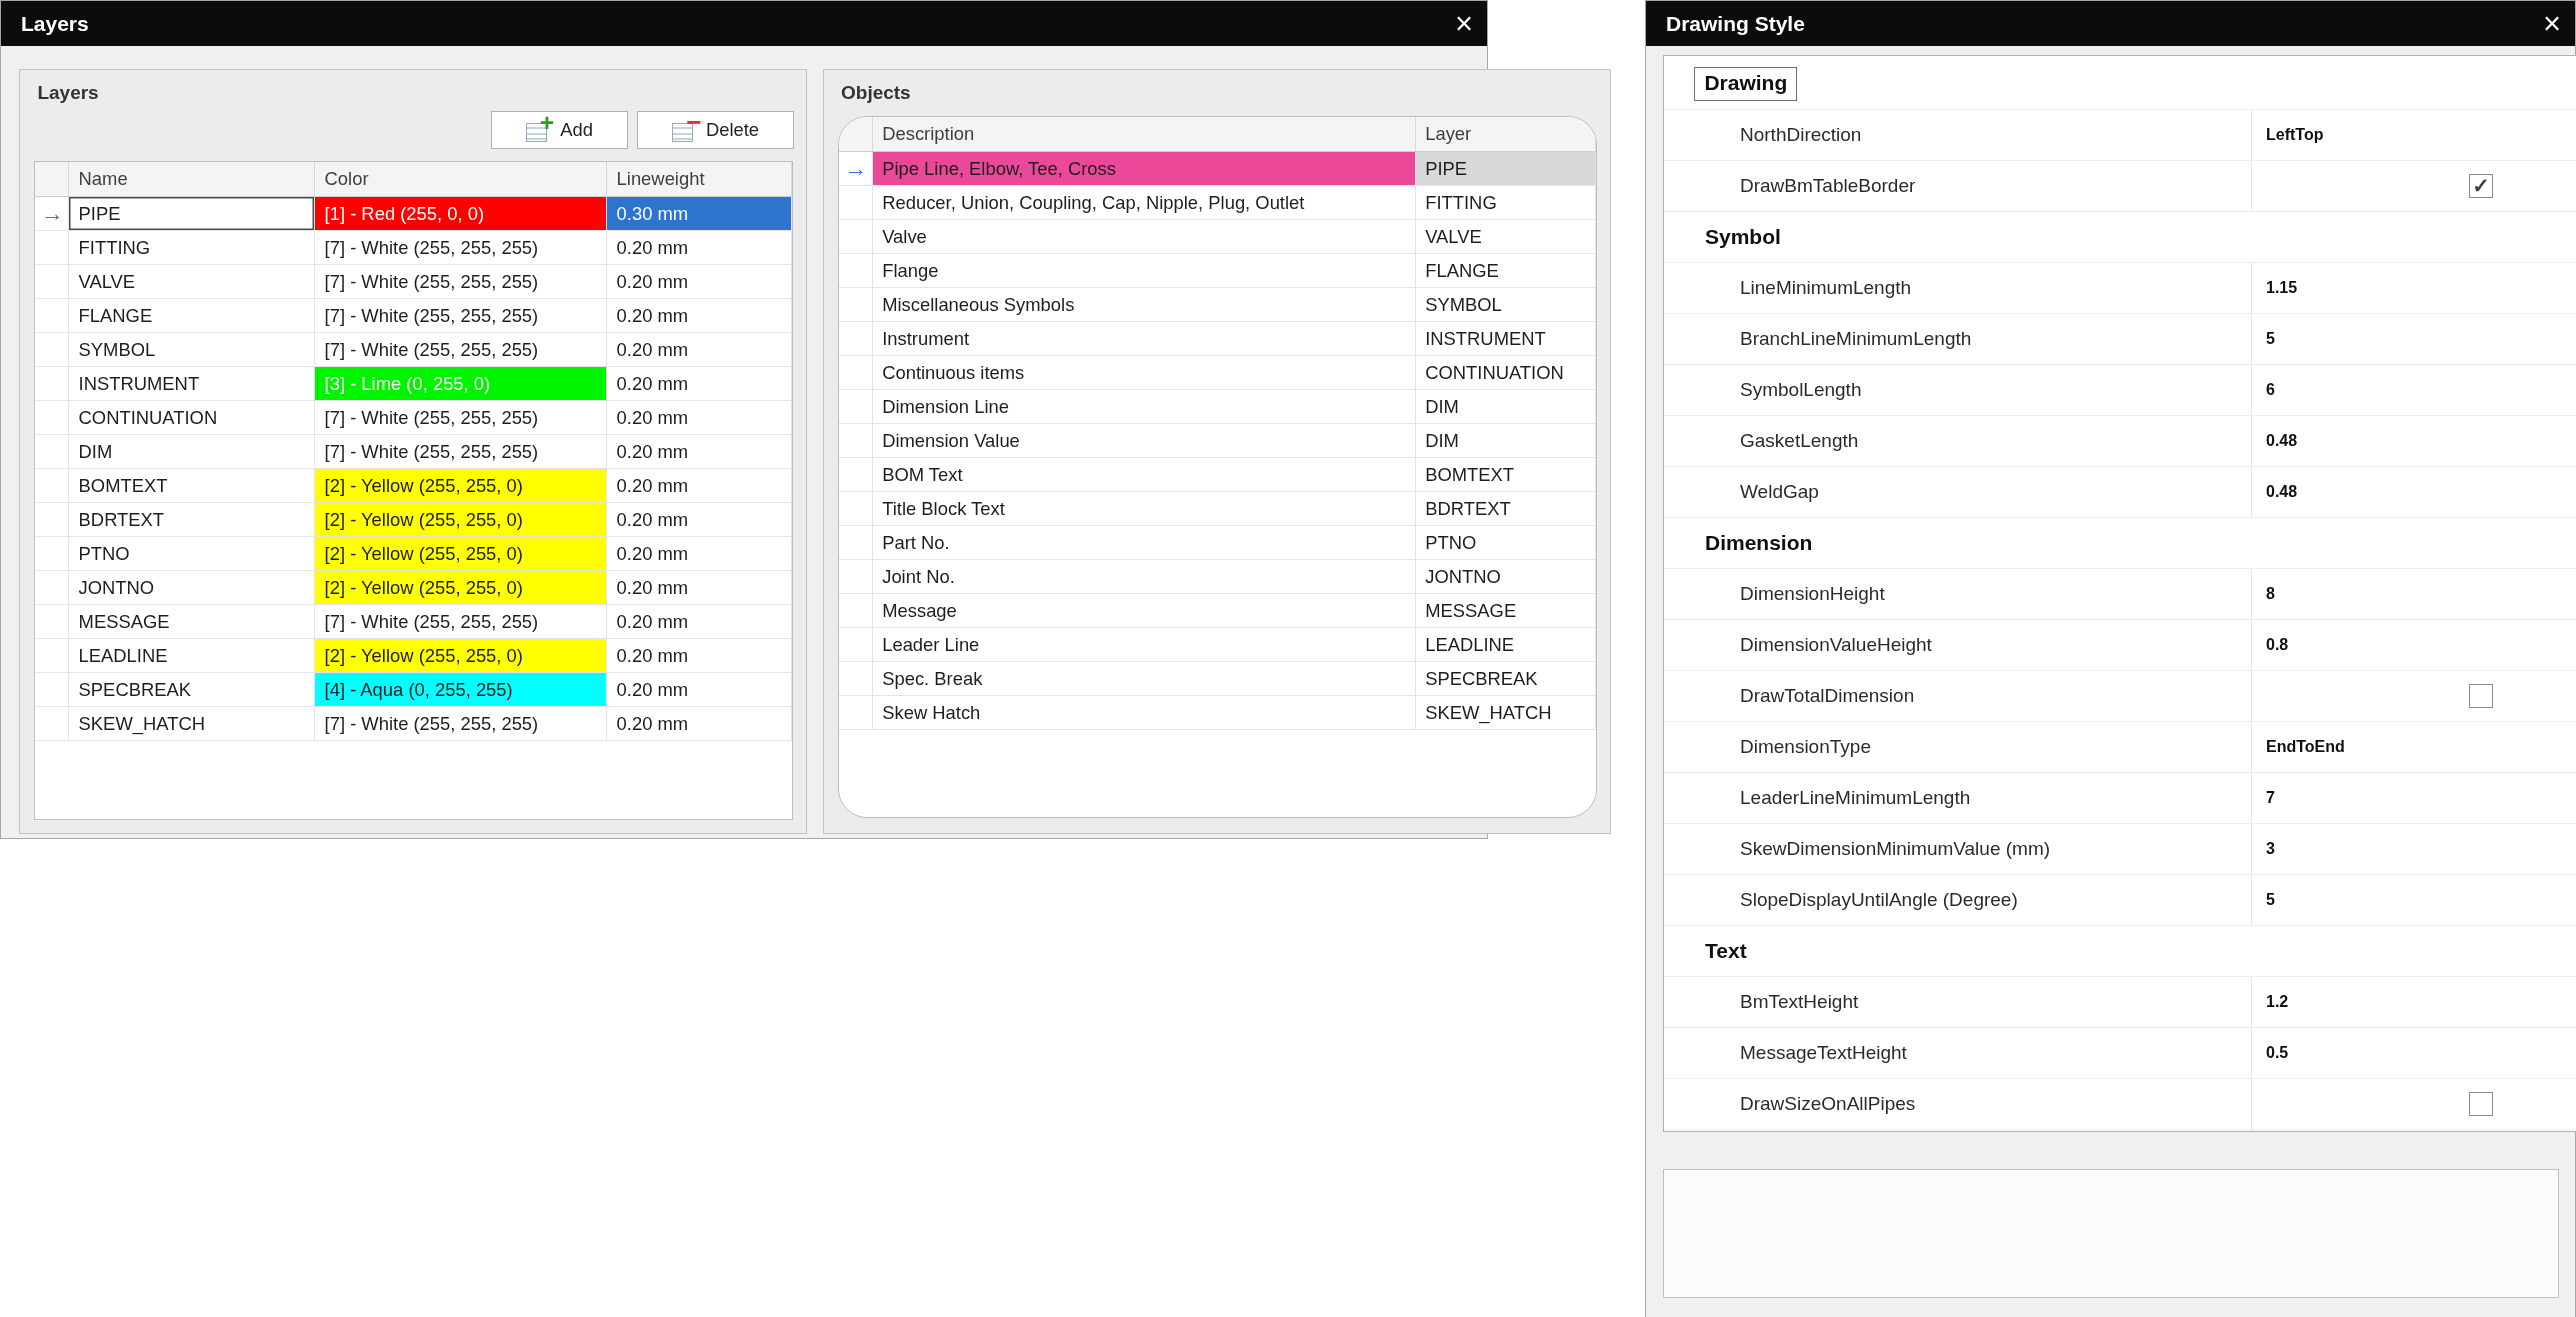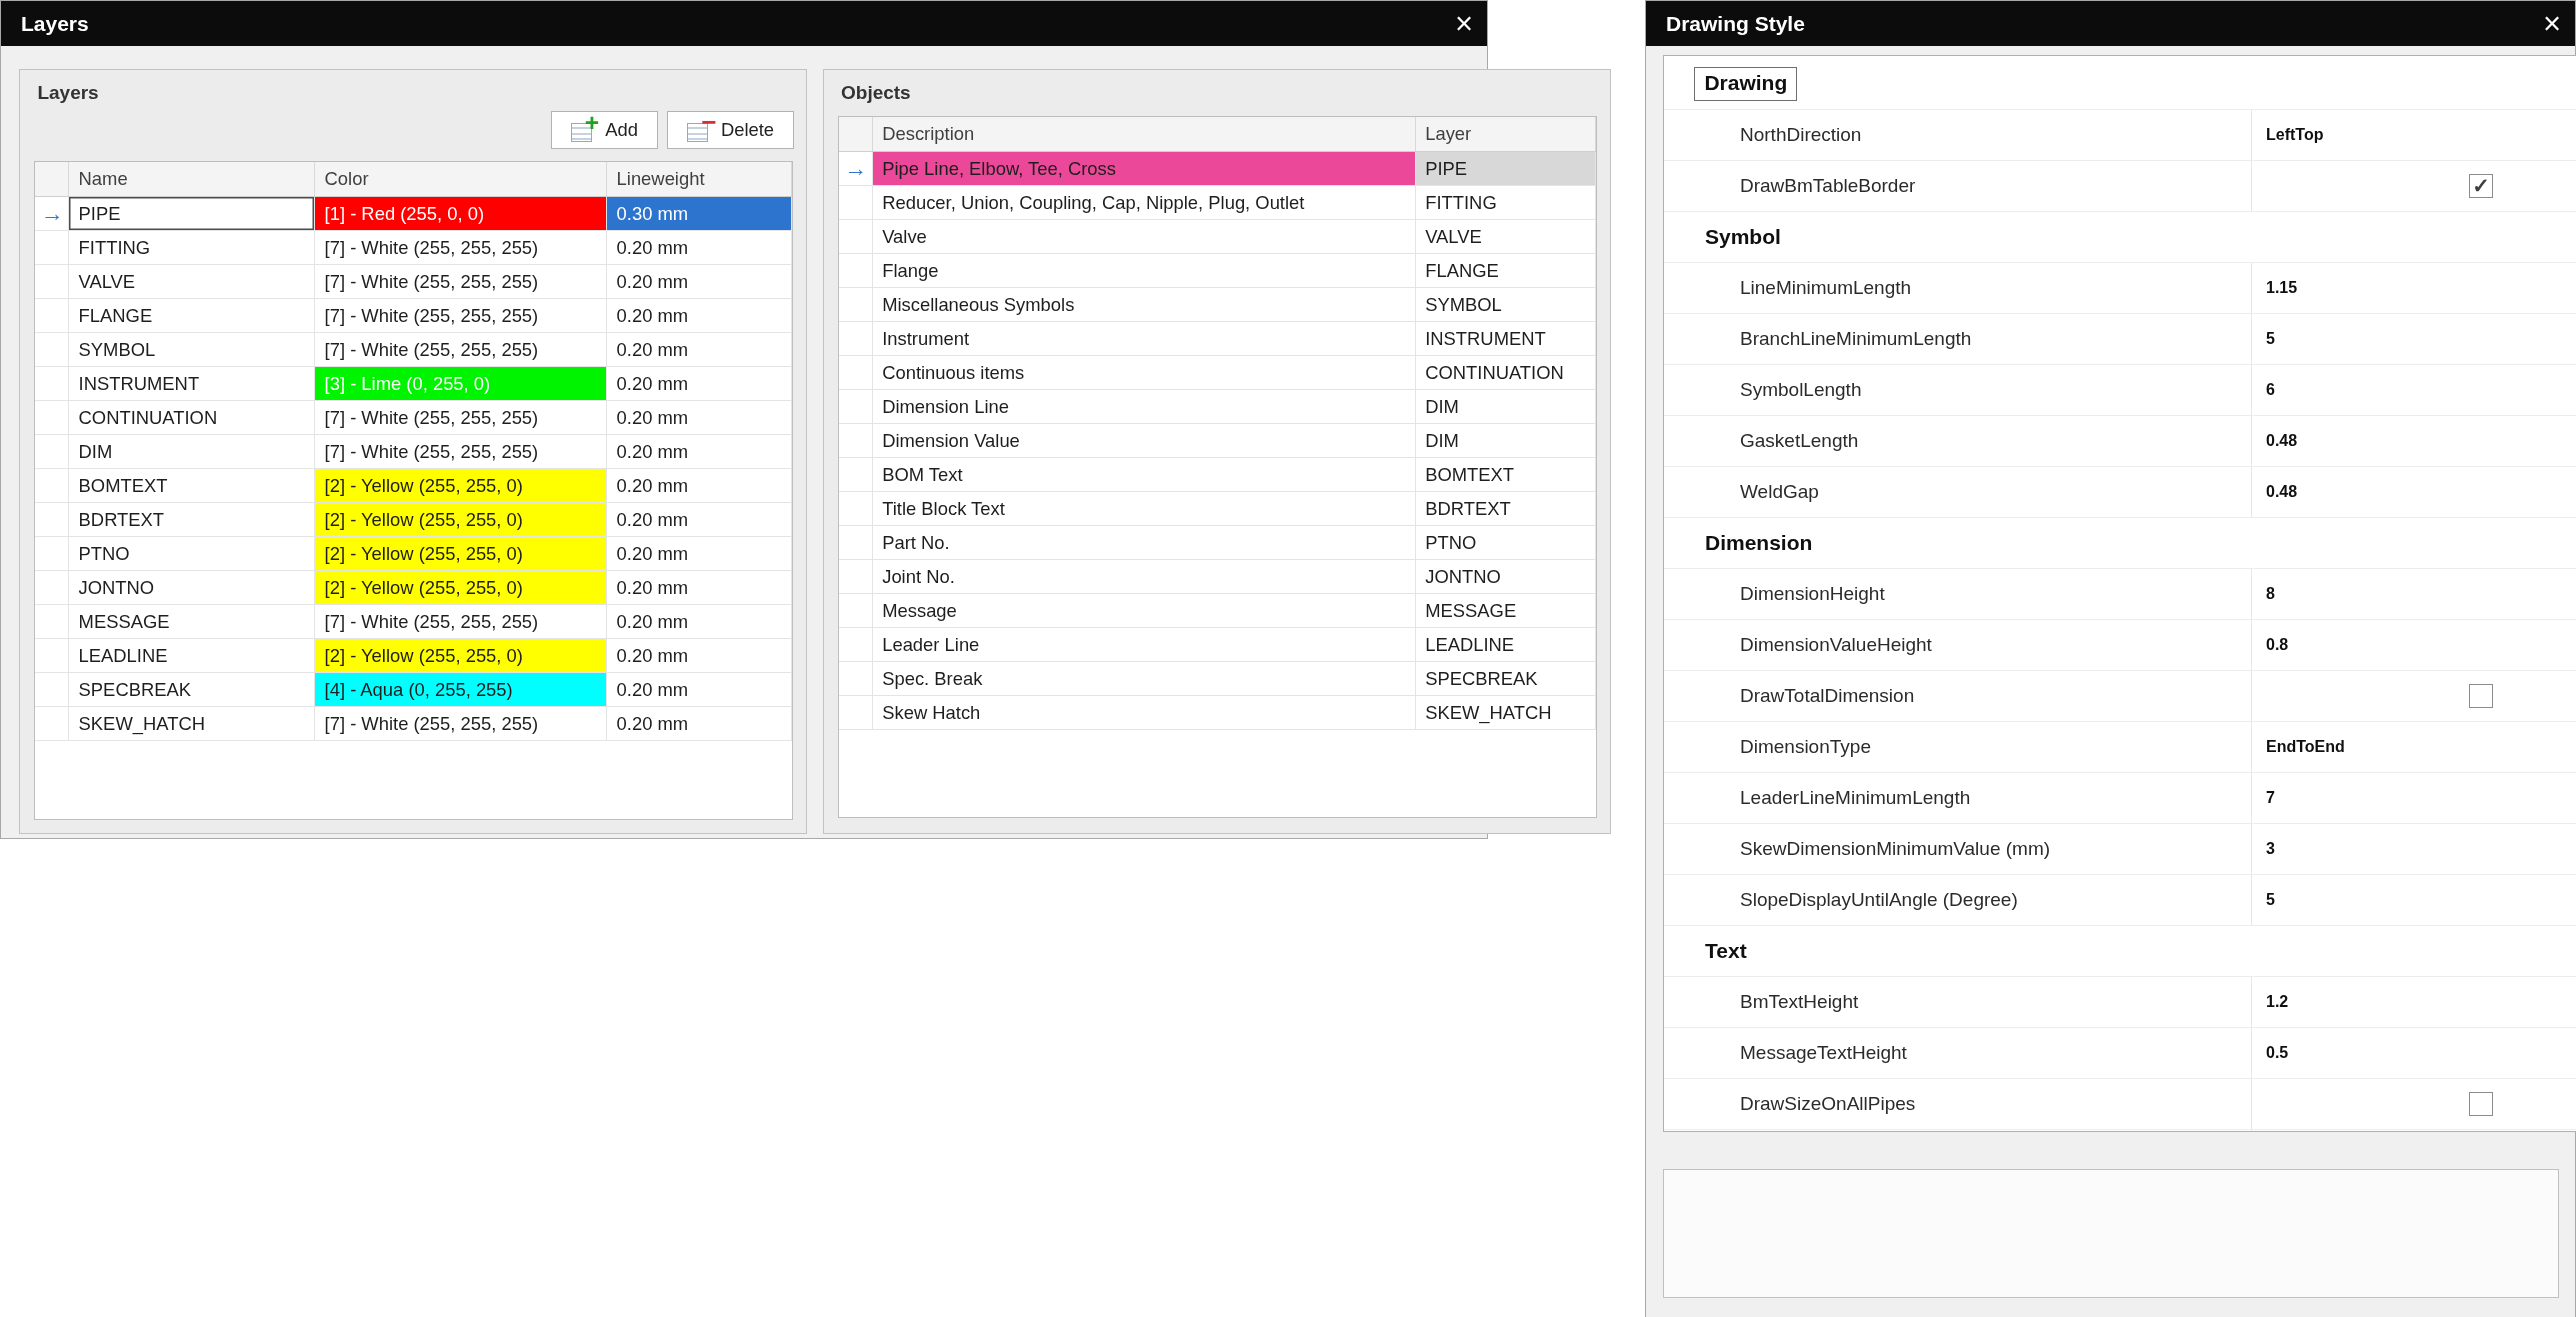--- a/index.html
+++ b/index.html
@@ -20,36 +20,36 @@
   .closebtn::before { content:"×"; font-size:31px; line-height:31px; }
 
   
   .grp { position:absolute; background:#ececec; border:0.8px solid #c2c2c2; }
   .grp-layers  { left:18.4px;  top:68px; width:788px; height:765px; }
   .grp-objects { left:822px; top:68px; width:788px; height:765px; }
   .grp-caption { position:absolute; left:17px; top:12.3px; font-size:19px; font-weight:bold; color:#333; }
 
   .toolbar { position:absolute; top:41px; right:12.3px; display:flex; gap:9.2px; }
   .tbtn {
-    display:flex; align-items:center; gap:9.2px; height:38px; padding:0 19px;
+    display:flex; align-items:center; gap:9.2px; height:38px; padding:0 34px;
     background:#ffffff; border:0.8px solid #b2b2b2; font-size:18.4px; color:#222;
     font-family:inherit; cursor:pointer;
   }
   .icon-add, .icon-del { position:relative; width:24.6px; height:24.6px; display:inline-block; }
   .icon-add::before, .icon-del::before {
     content:""; position:absolute; left:0; bottom:0; width:18.4px; height:17px;
     border:1.5px solid #93a9bf; background:repeating-linear-gradient(to bottom,#ffffff 0 3.1px,#c6d2df 3.1px 5.4px);
   }
   .icon-add::after { content:"+"; position:absolute; right:-3.1px; top:-9.2px; color:#1fa01f; font-size:24.6px; font-weight:bold; }
   .icon-del::after { content:"−"; position:absolute; right:-4.6px; top:-10.8px; color:#d03434; font-size:26px; font-weight:bold; }
 
   
   .grid { position:absolute; background:#ffffff; border:0.8px solid #bdbdbd; overflow:hidden; }
   .grid-layers  { left:14px; top:91px; width:759px; height:659px; }
-  .grid-objects { left:14px; top:46px;  width:759px; height:702px; }
+  .grid-objects { left:14px; top:46px;  width:759px; height:702px;border-radius:29px; }
 
   .ghead { display:flex; height:35px; background:#f4f4f4; border-bottom:0.8px solid #cfcfcf; }
   .gh {
     border-right:0.8px solid #d8d8d8; display:flex; align-items:center;
     padding-left:9.2px; font-size:18.4px; color:#404040; overflow:hidden; white-space:nowrap;
   }
   .lrow, .orow { display:flex; height:34px; }
   .cell {
     border-right:0.8px solid #e4e4e4; border-bottom:0.8px solid #e4e4e4;
     display:flex; align-items:center; padding-left:9.2px; font-size:18.4px;

